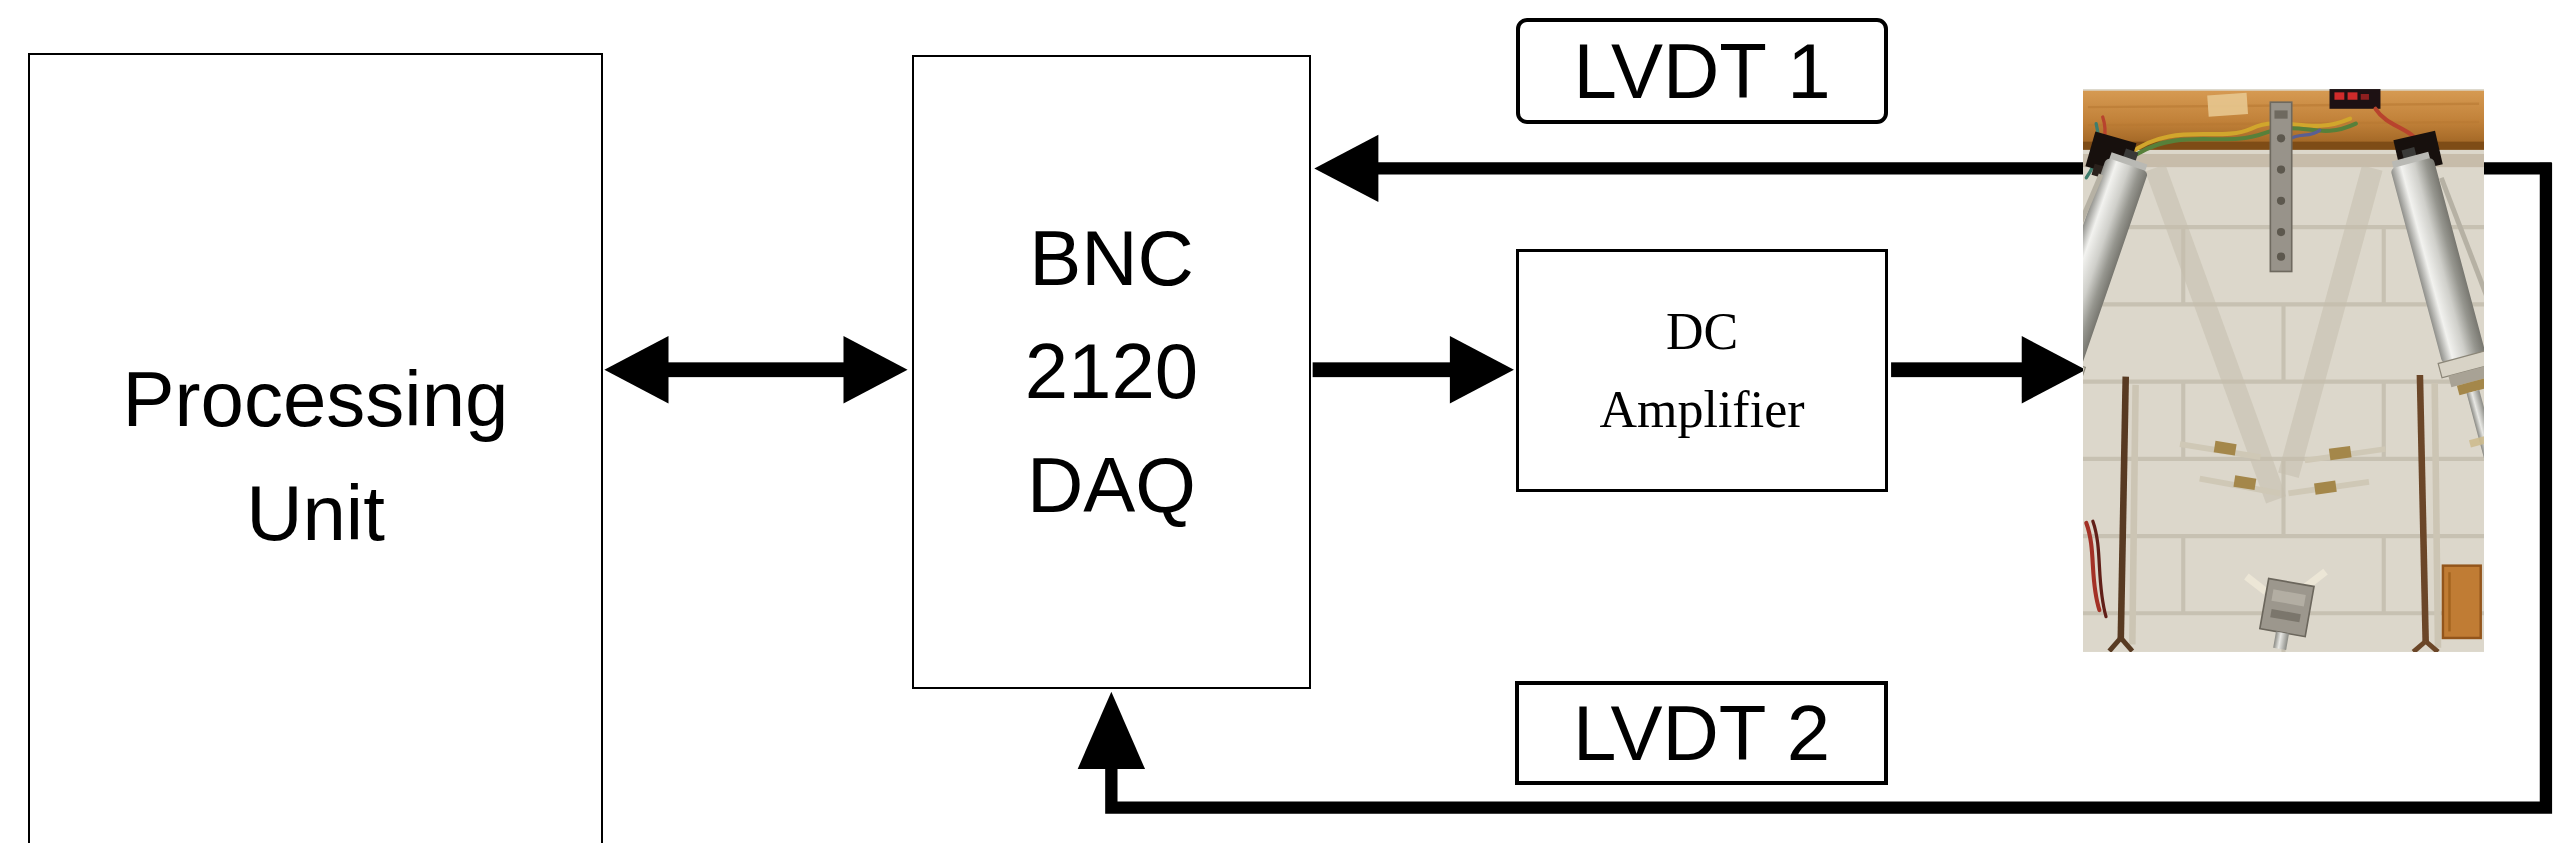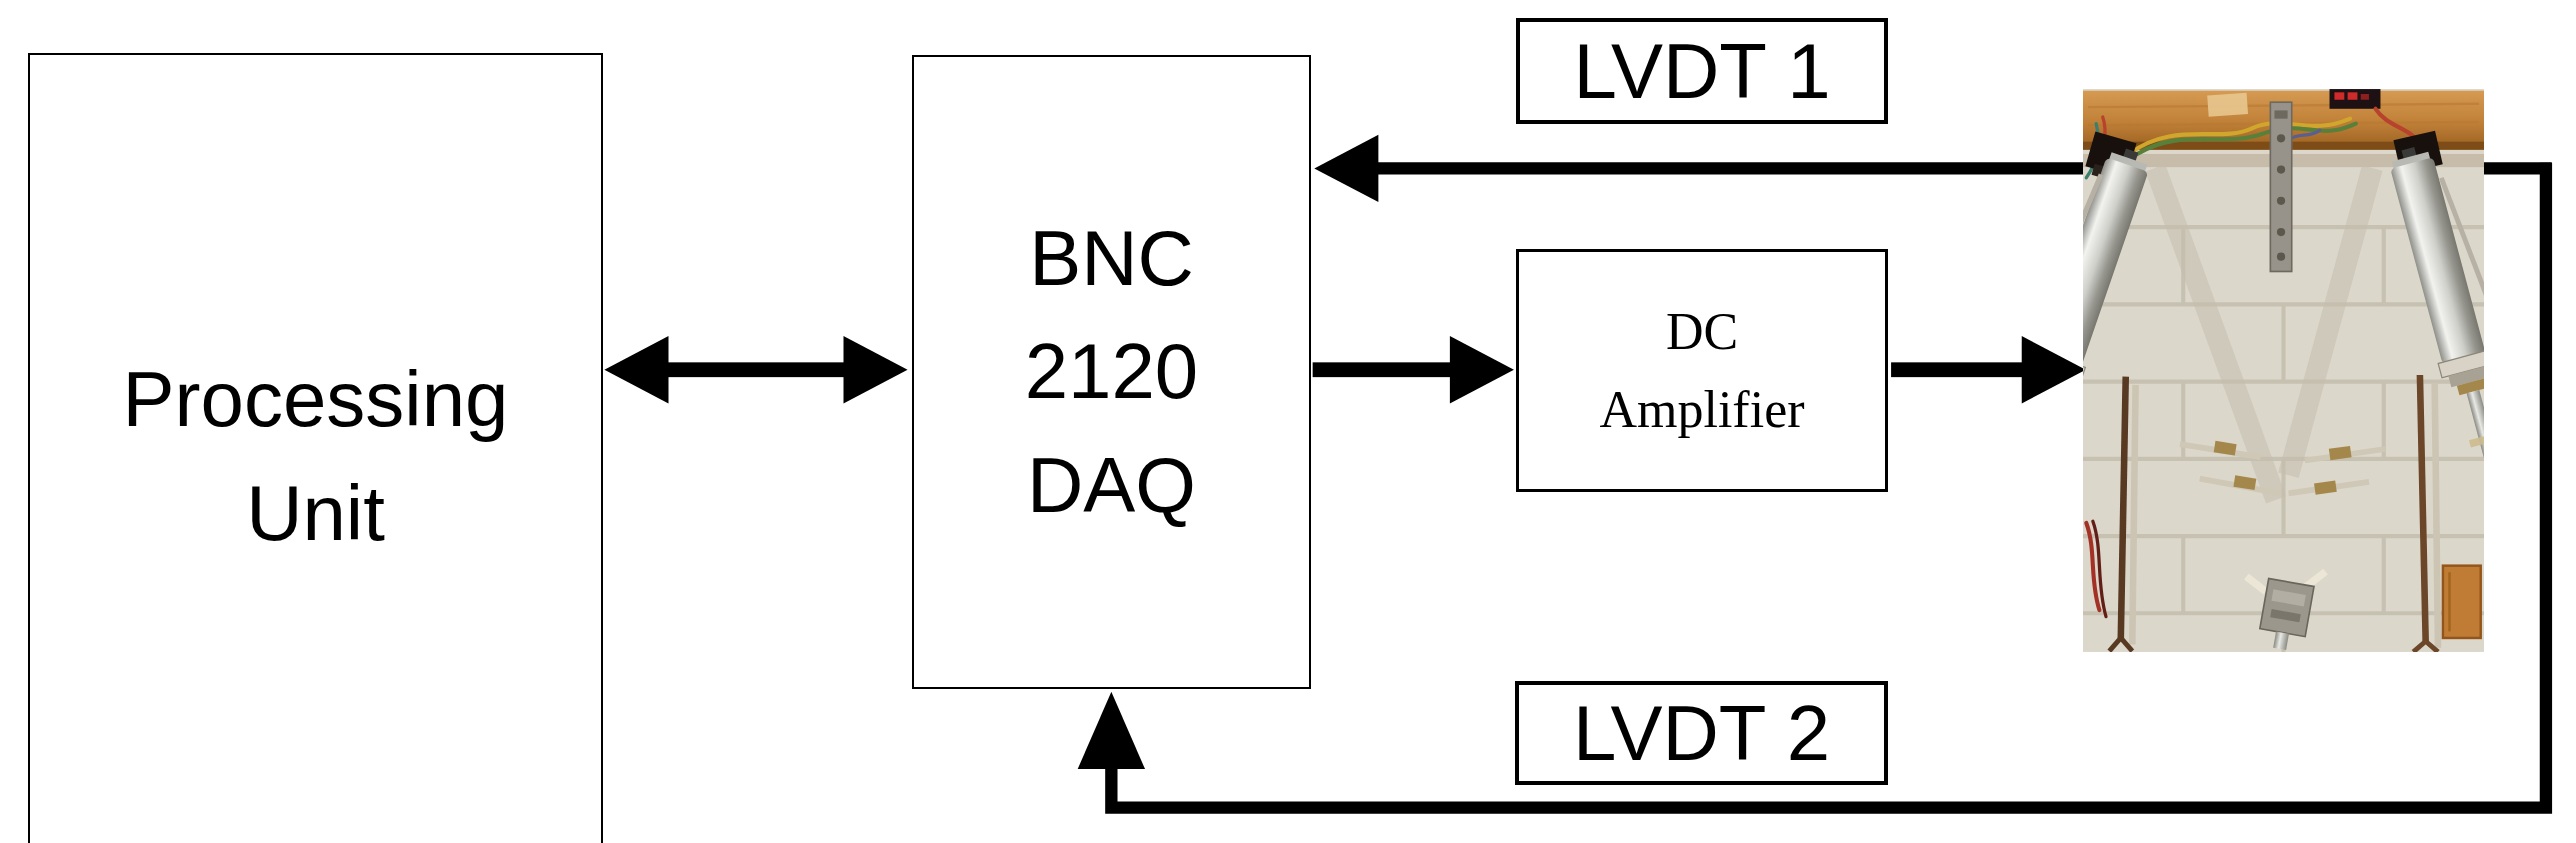--- a/index.html
+++ b/index.html
@@ -9,21 +9,21 @@
   }
   .connector-layer{position:absolute;left:0;top:0;width:2576px;height:843px;}
   .box{
     position:absolute;border:2.5px solid #000;background:#ffffff;
     display:flex;align-items:center;justify-content:center;text-align:center;
     box-sizing:border-box;
   }
   .box .lbl{white-space:pre-line;font-size:78px;line-height:1.45;color:#000;}
   #box-pu   {left:28px;  top:53px;  width:575px; height:807px; border-width:2.5px;align-items:center;}
   #box-daq  {left:912px;top:55px;  width:399px; height:634px; border-width:2.5px;}
-  #box-lvdt1{left:1516px;top:18px;  width:372px; height:106px; border-width:4.1px;}
+  #box-lvdt1{left:1516px;top:18px;  width:372px; height:106px; border-width:4.1px;border-radius:11px;}
   #box-dc   {left:1516px;top:249px; width:372px; height:243px; border-width:3.3px;}
   #box-lvdt2{left:1515px;top:681px; width:373px; height:104px; border-width:4.1px;justify-content:center;}
   #box-lvdt1 .lbl, #box-lvdt2 .lbl{line-height:1.0;}
   #box-dc .lbl{font-size:52px;line-height:1.5;font-family:Liberation Serif, serif;}
   .photo{position:absolute;left:2083px;top:89px;width:401px;height:563px;}
   svg{display:block;}
 </style>
 </head>
 <body>
 

